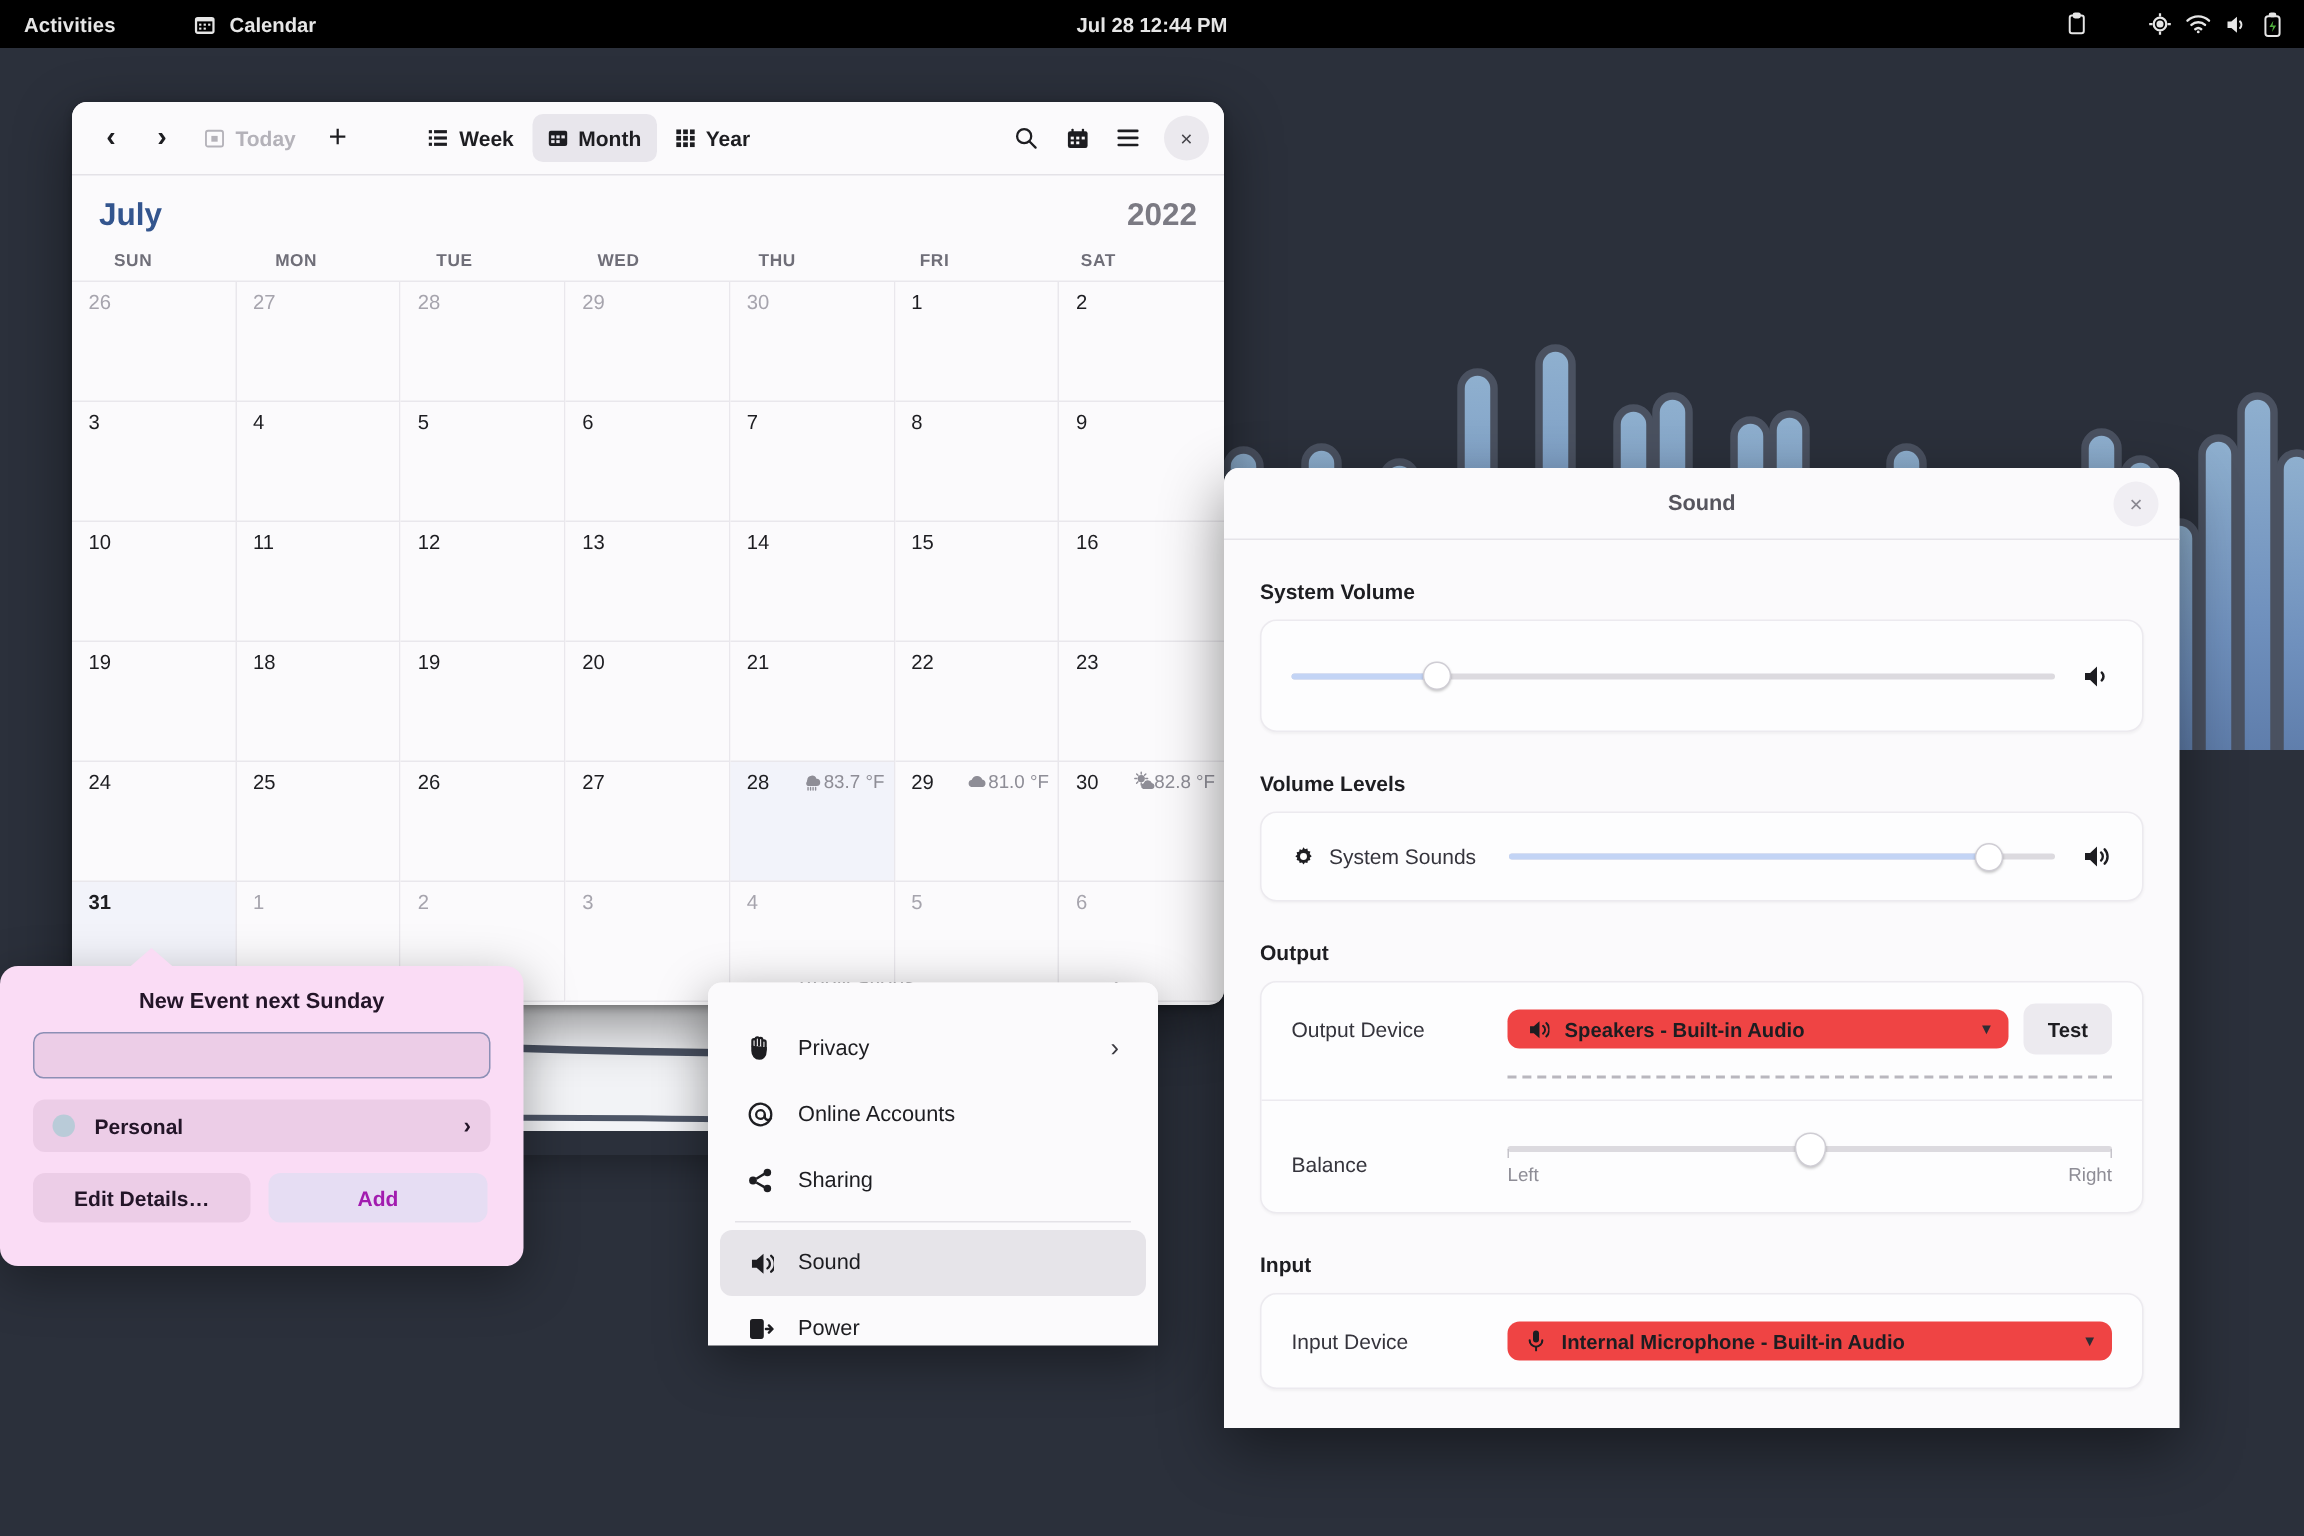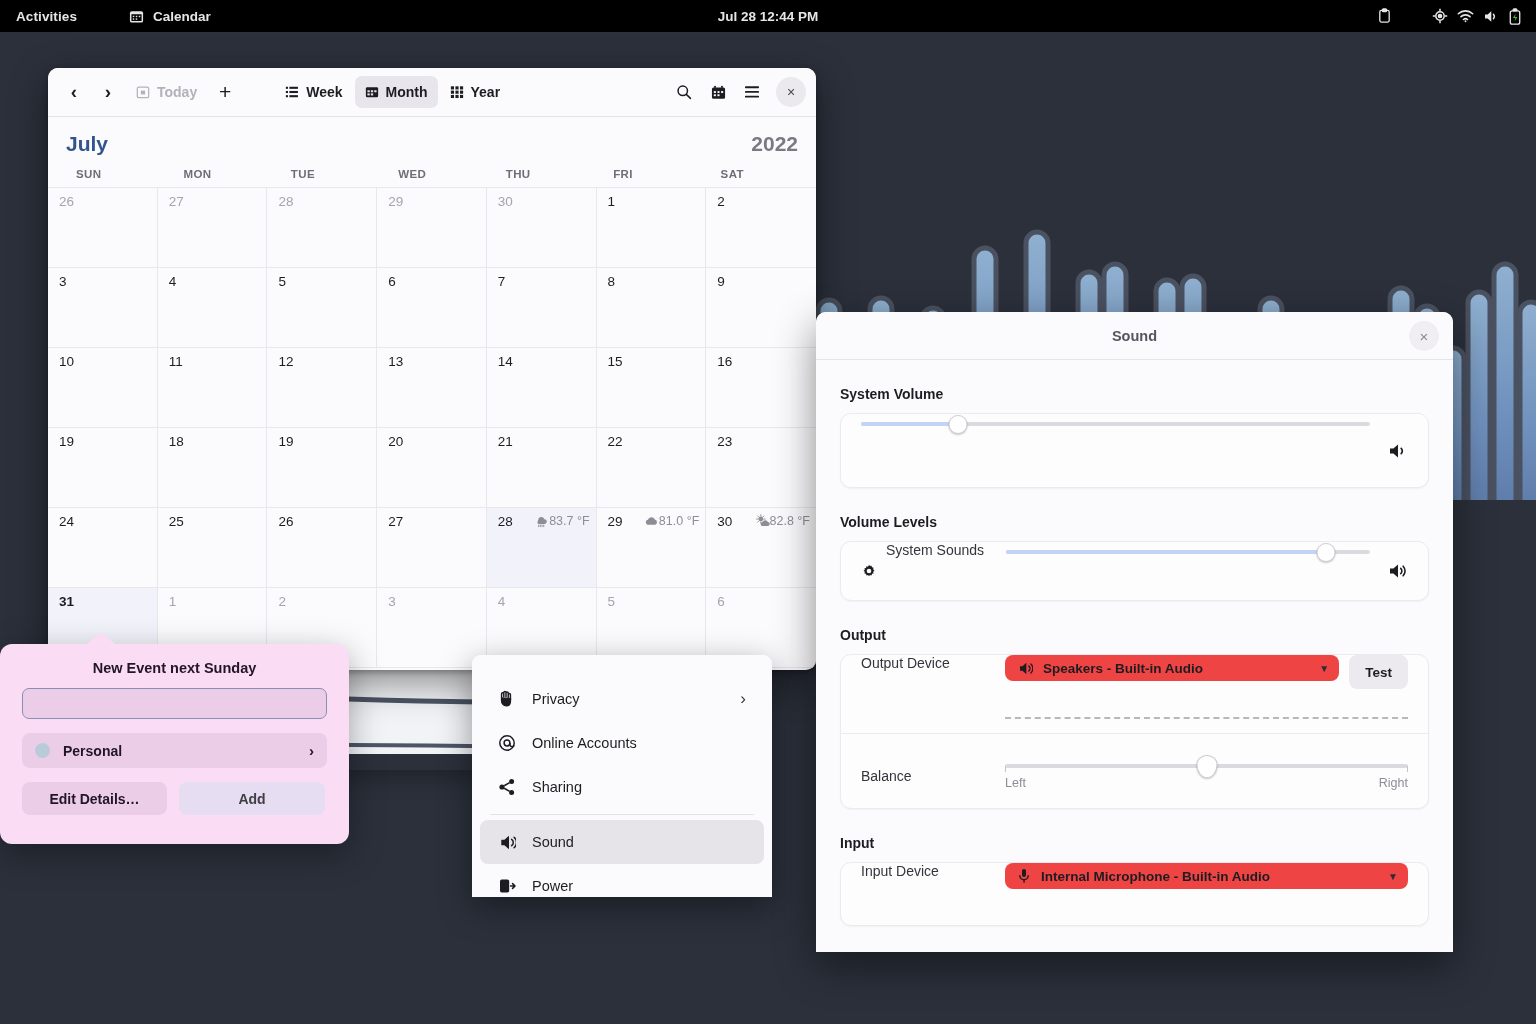--- a/index.html
+++ b/index.html
@@ -205,21 +205,21 @@
     margin-bottom: 11px;
   }
   .card {
     background: #fdfdfe;
     border: 1px solid #eceaef;
     border-radius: 11px;
     box-shadow: 0 1px 2px rgba(0,0,0,.045);
     margin-bottom: 26px;
   }
   .card-row {
-    display: flex; 
+    display: flex; align-items: center;
     padding: 0 20px;
     min-height: 54px;
   }
   .row-label { font-size: 14px; color: #35343c; }
 
   
   .slider { position: relative; height: 20px; flex: 1; display: flex; align-items: center; }
   .track { position: absolute; left: 0; right: 0; height: 4px; border-radius: 2px; background: #dcdadf; }
   .fill  { position: absolute; left: 0; height: 4px; border-radius: 2px; background: #c3d4f5; }
   .knob {
@@ -302,21 +302,21 @@
   }
   #ev-cal-dot { width: 15px; height: 15px; border-radius: 50%; background: #b9cbd8; }
   #ev-cal-chev { margin-left: auto; font-size: 15px; color: #231528; }
   #ev-btn-row { margin-top: 14px; display: flex; gap: 12px; }
   .evbtn {
     height: 33px; border-radius: 8px;
     display: flex; align-items: center; justify-content: center;
     font-size: 14px; font-weight: 700;
   }
   #ev-edit { width: 145px; background: #eccde7; color: #231528; }
-  #ev-add { width: 146px; background: #e6ddf3; color: #404040; }
+  #ev-add { width: 146px; background: #e6ddf3; color: #a21caf; }
 </style>
 </head>
 <body>
 
 <div id="desktop">
   <svg id="wallpaper-wave" viewBox="0 0 720 320" preserveAspectRatio="none">
     <defs>
       <linearGradient id="wgrad" x1="0" y1="0" x2="0" y2="1">
         <stop offset="0%" stop-color="#8fb0cf"></stop>
         <stop offset="60%" stop-color="#6f90bd"></stop>

